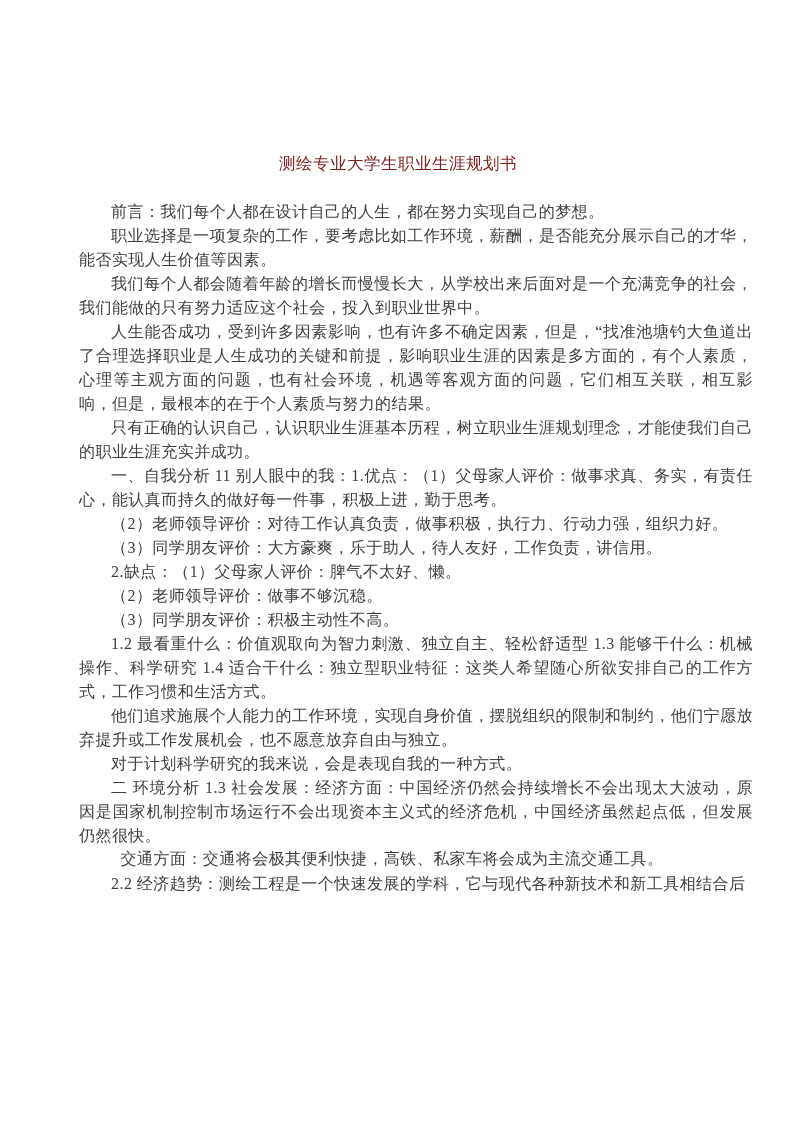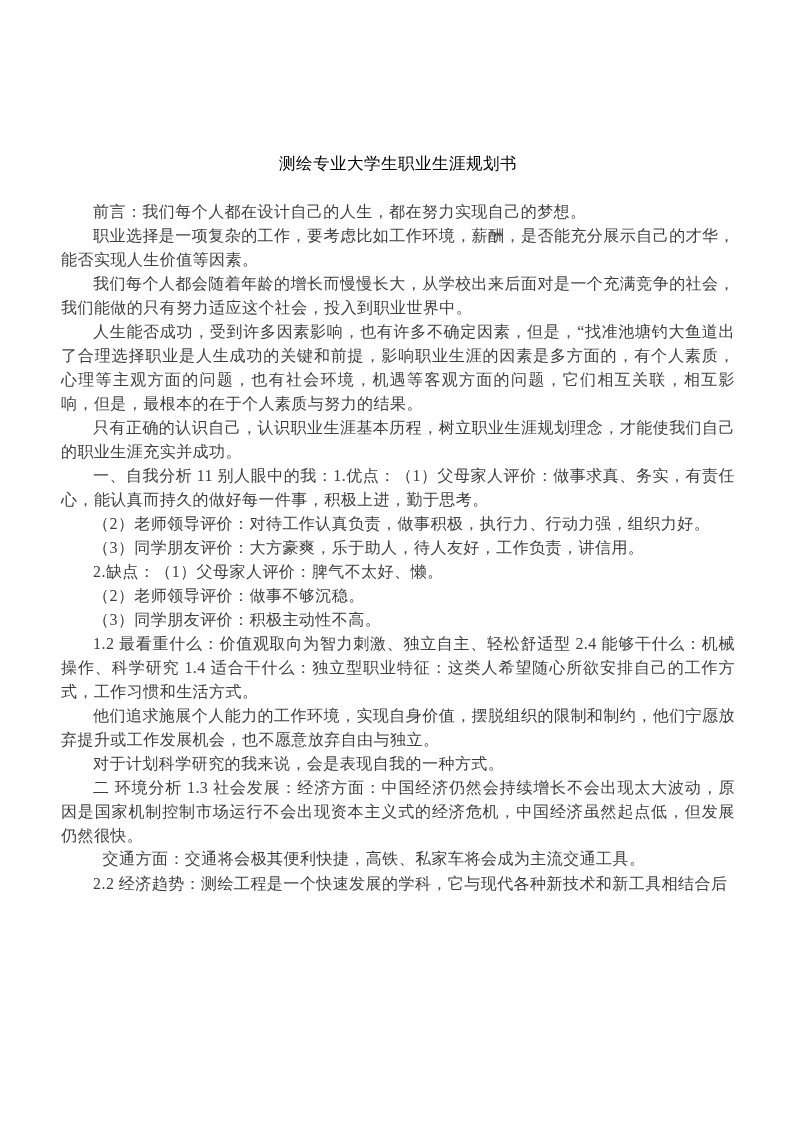--- a/index.html
+++ b/index.html
@@ -21,24 +21,25 @@
     background: #ffffff;
     color: #3e3e3e;
   }
   .title {
     margin: 0 0 24px 0;
     font-size: 16.5px;
     font-weight: normal;
     text-align: center;
     line-height: 24px;
     letter-spacing: 0.5px;
-    color: #000000;
+    color: #7f1d1d;
   }
   .body-text {
     width: 100%;
+    margin-left: 18px;
   }
   .para {
     margin: 0;
     font-size: 16px;
     line-height: 24px;
     text-align: justify;
     text-justify: inter-ideograph;
     text-indent: 2em;
     letter-spacing: 0.45px;
     word-break: break-all;
@@ -59,20 +60,20 @@
       <p class="para">职业选择是一项复杂的工作，要考虑比如工作环境，薪酬，是否能充分展示自己的才华，能否实现人生价值等因素。</p>
       <p class="para">我们每个人都会随着年龄的增长而慢慢长大，从学校出来后面对是一个充满竞争的社会，我们能做的只有努力适应这个社会，投入到职业世界中。</p>
       <p class="para">人生能否成功，受到许多因素影响，也有许多不确定因素，但是，“找准池塘钓大鱼道出了合理选择职业是人生成功的关键和前提，影响职业生涯的因素是多方面的，有个人素质，心理等主观方面的问题，也有社会环境，机遇等客观方面的问题，它们相互关联，相互影响，但是，最根本的在于个人素质与努力的结果。</p>
       <p class="para">只有正确的认识自己，认识职业生涯基本历程，树立职业生涯规划理念，才能使我们自己的职业生涯充实并成功。</p>
       <p class="para">一、自我分析 11 别人眼中的我：1.优点：（1）父母家人评价：做事求真、务实，有责任心，能认真而持久的做好每一件事，积极上进，勤于思考。</p>
       <p class="para">（2）老师领导评价：对待工作认真负责，做事积极，执行力、行动力强，组织力好。</p>
       <p class="para">（3）同学朋友评价：大方豪爽，乐于助人，待人友好，工作负责，讲信用。</p>
       <p class="para">2.缺点：（1）父母家人评价：脾气不太好、懒。</p>
       <p class="para">（2）老师领导评价：做事不够沉稳。</p>
       <p class="para">（3）同学朋友评价：积极主动性不高。</p>
-      <p class="para">1.2 最看重什么：价值观取向为智力刺激、独立自主、轻松舒适型 2.4 能够干什么：机械操作、科学研究 1.4 适合干什么：独立型职业特征：这类人希望随心所欲安排自己的工作方式，工作习惯和生活方式。</p>
+      <p class="para">1.2 最看重什么：价值观取向为智力刺激、独立自主、轻松舒适型 1.3 能够干什么：机械操作、科学研究 1.4 适合干什么：独立型职业特征：这类人希望随心所欲安排自己的工作方式，工作习惯和生活方式。</p>
       <p class="para">他们追求施展个人能力的工作环境，实现自身价值，摆脱组织的限制和制约，他们宁愿放弃提升或工作发展机会，也不愿意放弃自由与独立。</p>
       <p class="para">对于计划科学研究的我来说，会是表现自我的一种方式。</p>
       <p class="para">二 环境分析 1.3 社会发展：经济方面：中国经济仍然会持续增长不会出现太大波动，原因是国家机制控制市场运行不会出现资本主义式的经济危机，中国经济虽然起点低，但发展仍然很快。</p>
       <p class="para wide-indent">交通方面：交通将会极其便利快捷，高铁、私家车将会成为主流交通工具。</p>
       <p class="para">2.2 经济趋势：测绘工程是一个快速发展的学科，它与现代各种新技术和新工具相结合后</p>
     </div>
 </div>
 
 </body></html>

